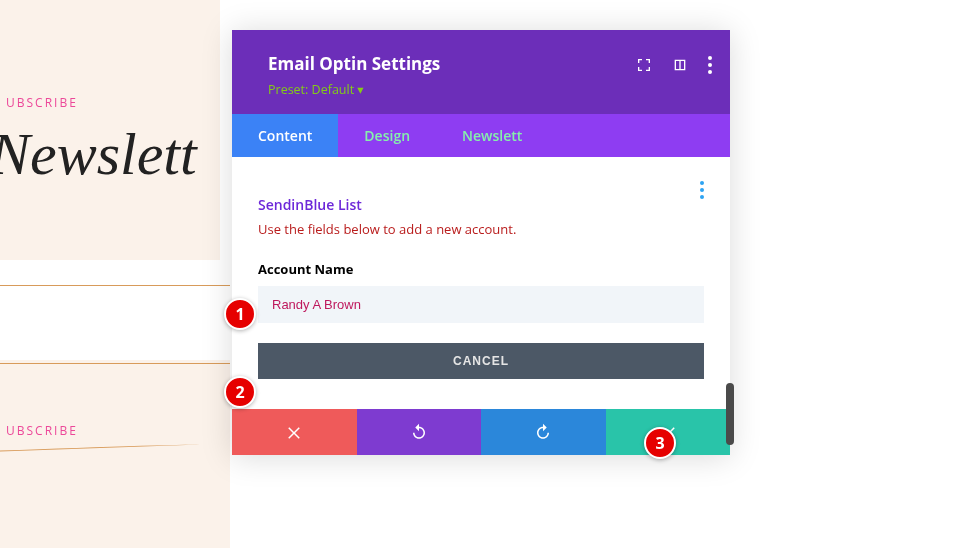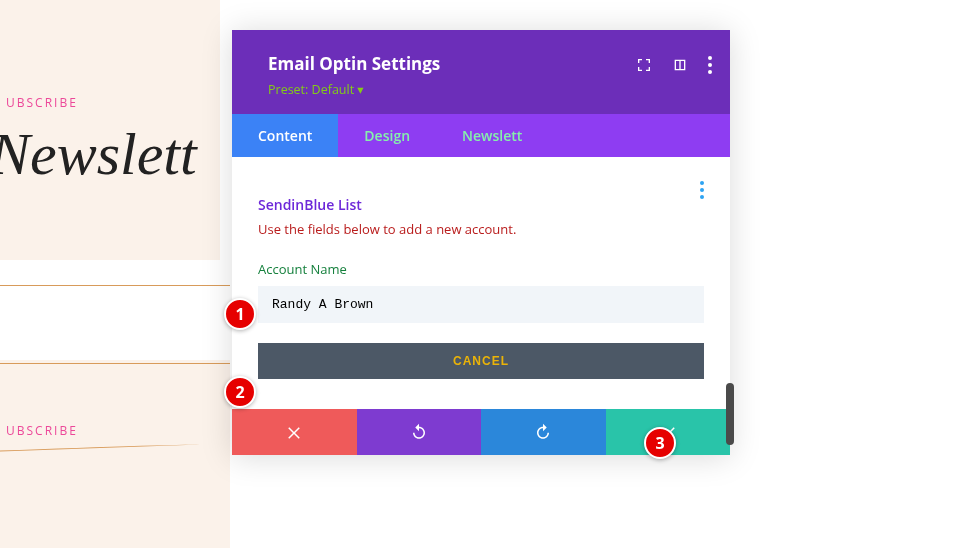--- a/index.html
+++ b/index.html
@@ -120,46 +120,45 @@
       font-weight: 600;
       margin-bottom: 6px;
     }
     .list-desc {
       font-size: 13px;
       color: #b91c1c;
       margin-bottom: 22px;
     }
     .field-label {
       font-size: 13px;
-      color: #15803d;
-      font-weight: 400;
+      color: #000000;
+      font-weight: 700;
       margin-bottom: 8px;
     }
     .field-input {
       width: 100%;
       background: #f1f5f9;
       border: none;
       padding: 11px 14px;
       font-size: 13px;
-      color: #000000;
+      color: #be185d;
       margin-bottom: 20px;
-      font-family: Liberation Mono, monospace;
     }
     .api-value {
       position: relative;
     }
     .button-row {
       display: flex;
       gap: 20px;
       margin-bottom: 18px;
     }
     .btn {
       flex: 1;
       background: #4c5866;
-      color: #eab308;
+      color: #e5e5e5;
       border: none;
       padding: 11px 0;
       font-size: 12px;
       font-weight: 700;
       letter-spacing: 1px;
       cursor: pointer;
       text-align: center;
     }
     .scroll-indicator {
       position: absolute;

